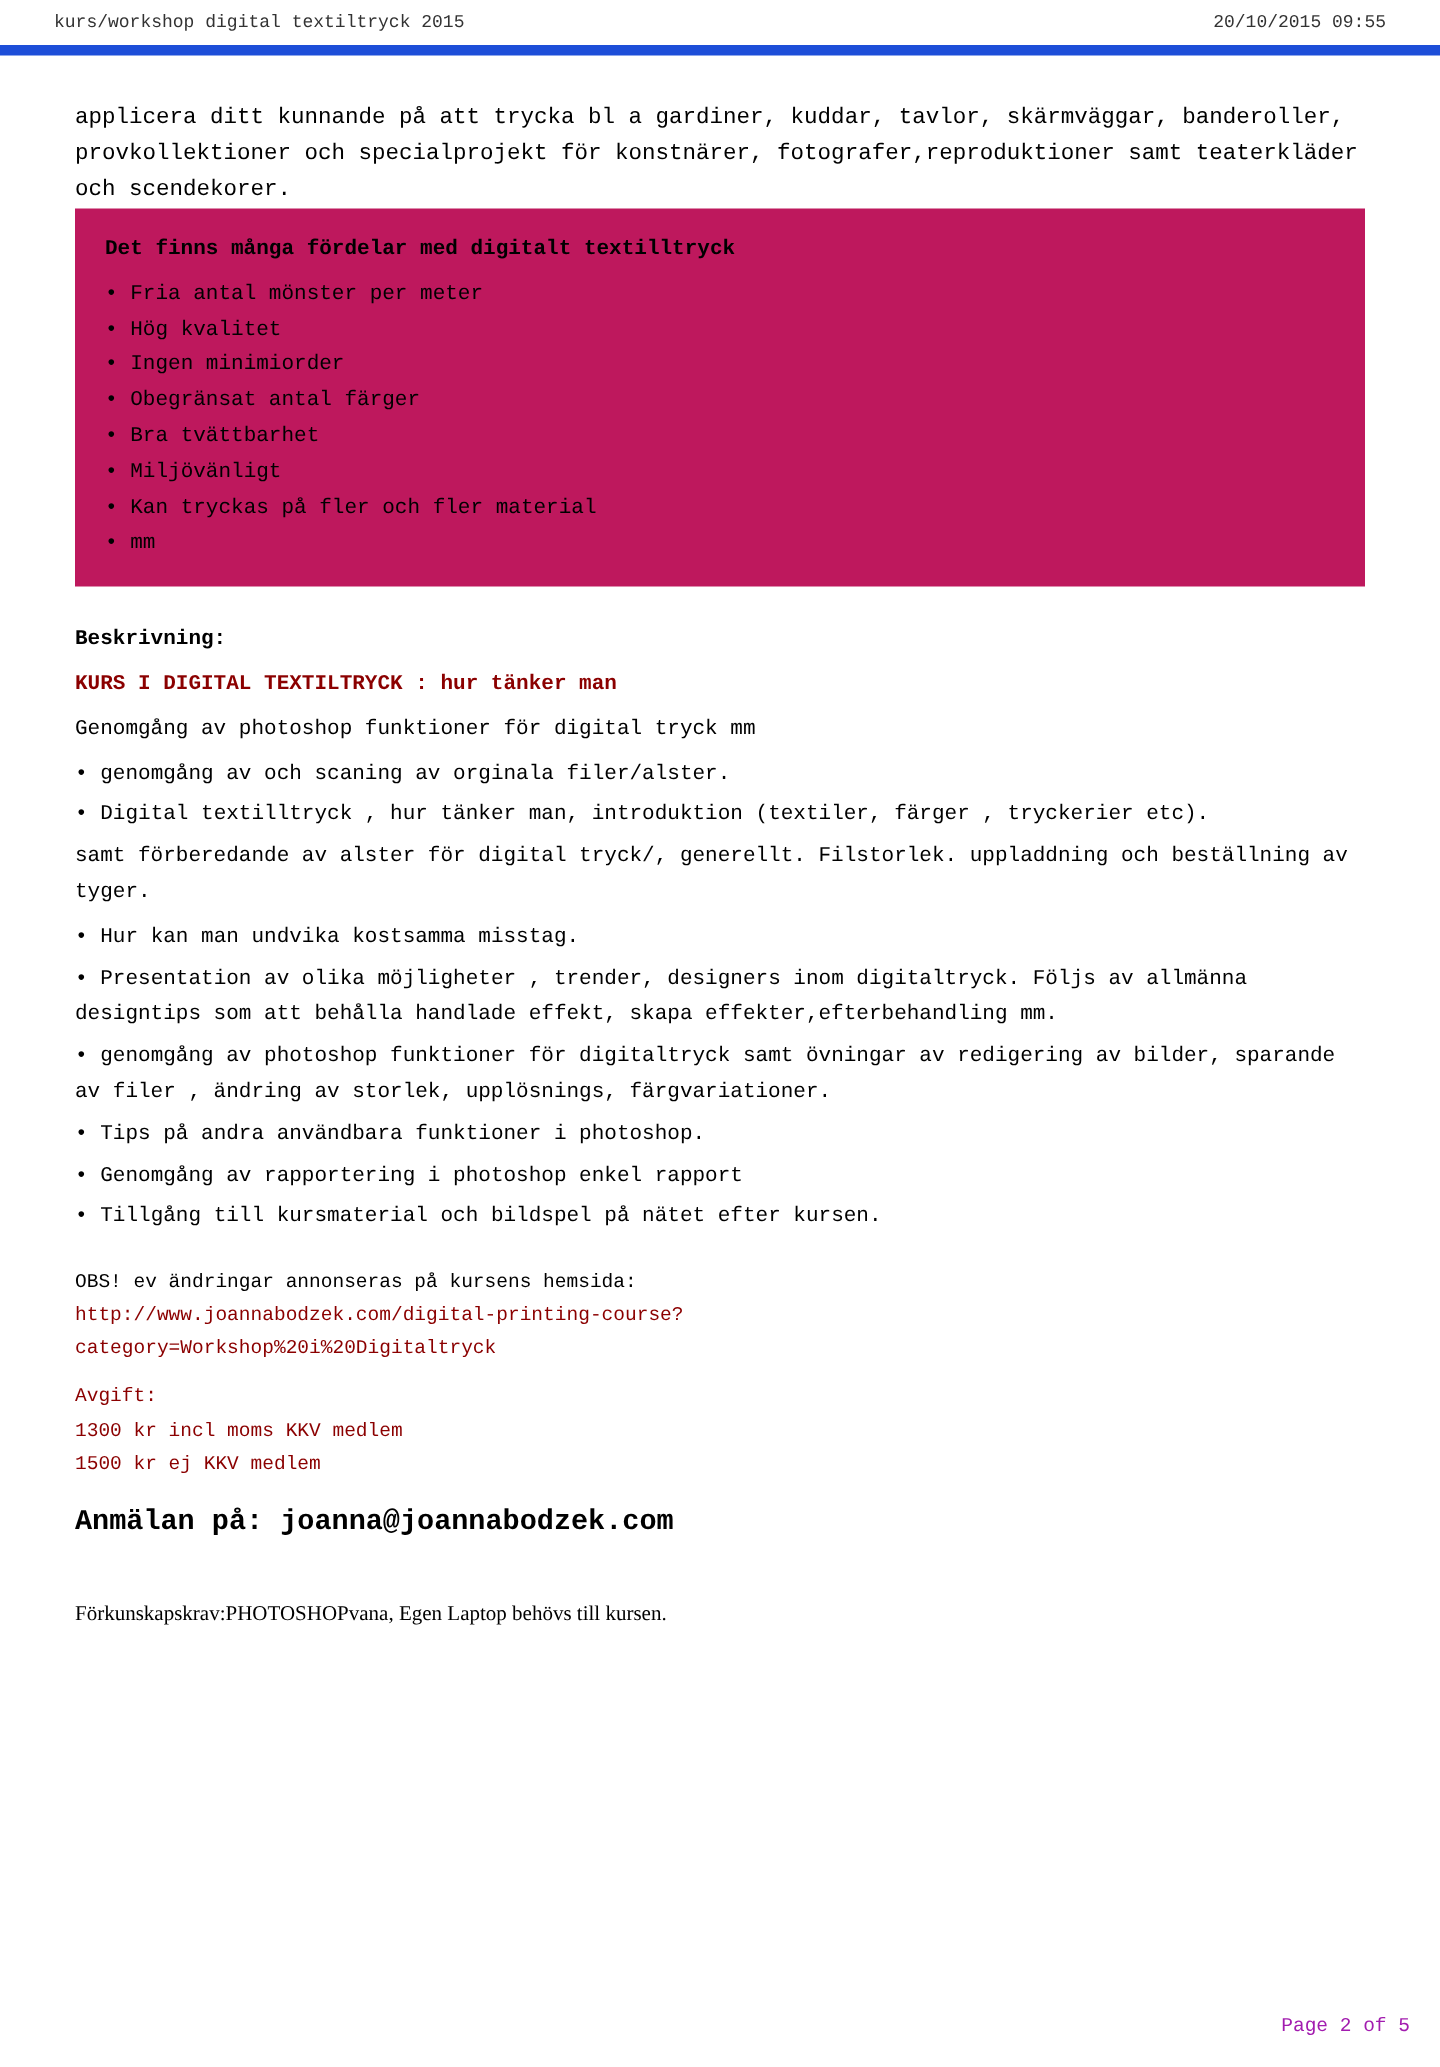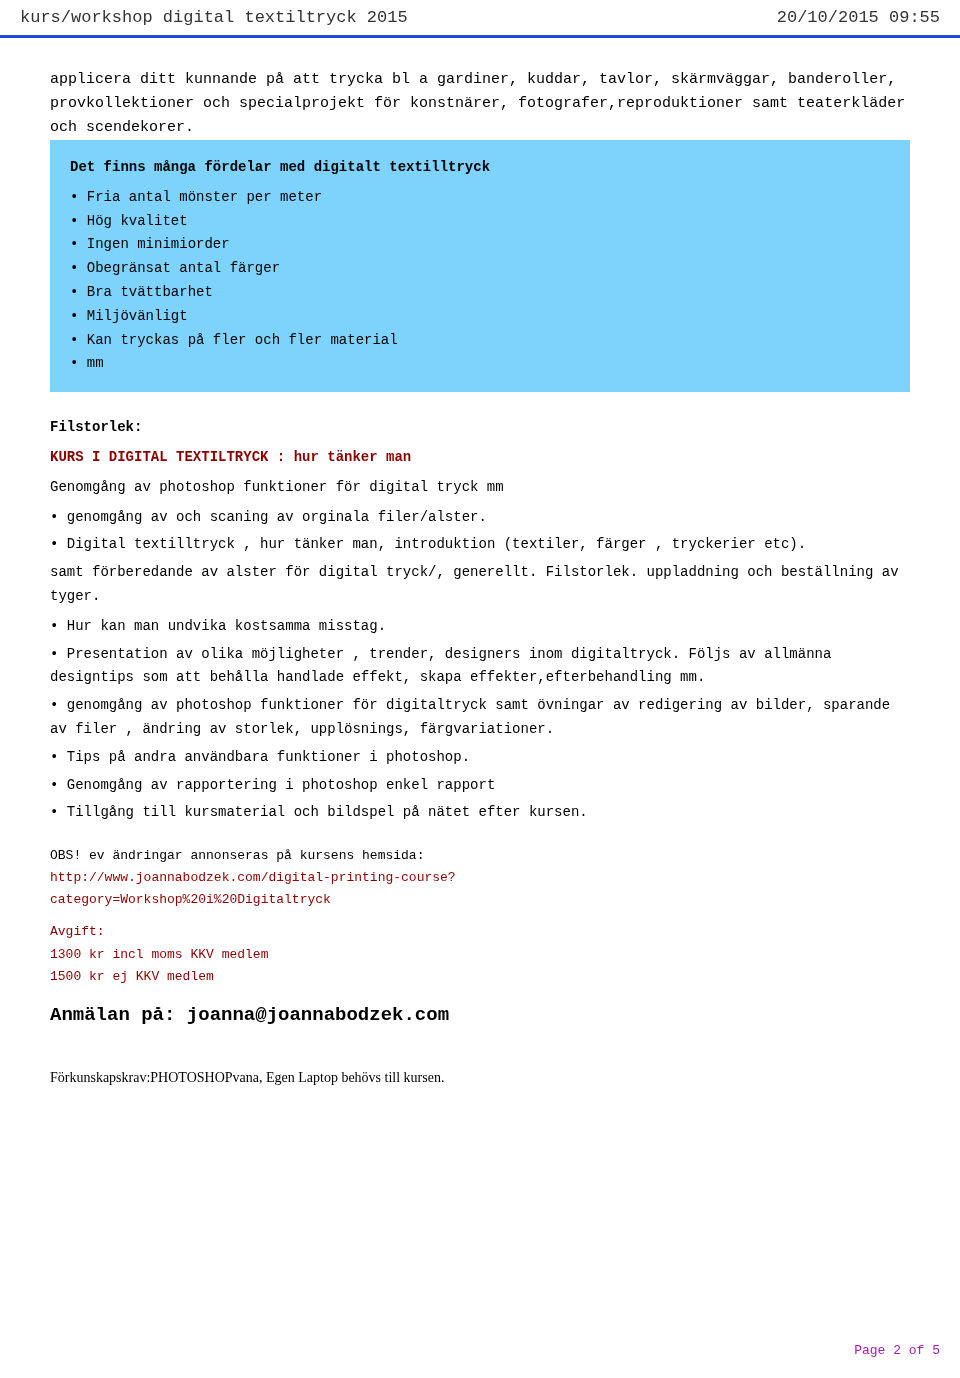--- a/index.html
+++ b/index.html
@@ -15,37 +15,37 @@
       color: #000000;
       width: 960px;
       min-height: 1378px;
       position: relative;
     }
 
     .page-header {
       display: flex;
       justify-content: space-between;
       align-items: center;
-      padding: 8px 20px;
-      border-bottom: 3px solid #1d4ed8;
-      font-size: 17px;
+      padding: 8px 36px;
+      border-bottom: 7px solid #1d4ed8;
+      font-size: 12px;
       color: #333;
     }
 
     .page-content {
       padding: 30px 50px 60px 50px;
     }
 
     .intro-text {
       font-size: 15px;
       line-height: 1.6;
     }
 
     .highlight-box {
-      background-color: #7dd3fc;
+      background-color: #be185d;
       padding: 16px 20px;
       margin-bottom: 24px;
       font-size: 14px;
       line-height: 1.7;
       color: #000;
     }
 
     .highlight-box .box-title {
       font-weight: bold;
       margin-bottom: 6px;
@@ -150,21 +150,21 @@
       <li>Obegränsat antal färger</li>
       <li>Bra tvättbarhet</li>
       <li>Miljövänligt</li>
       <li>Kan tryckas på fler och fler material</li>
       <li>mm</li>
     </ul>
   </div>
 
   <div class="description-section">
     <p>
-      <span class="section-title">Filstorlek:</span>
+      <span class="section-title">Beskrivning:</span>
     </p>
     <p>
       <span class="section-subtitle">KURS I DIGITAL TEXTILTRYCK : hur tänker man</span>
     </p>
     <p>Genomgång av photoshop funktioner för digital tryck mm</p>
     <p class="bullet-item">genomgång av och scaning av orginala filer/alster.</p>
     <p class="bullet-item">Digital textilltryck , hur tänker man, introduktion (textiler, färger , tryckerier etc).</p>
     <p>samt förberedande av alster för digital tryck/, generellt. Filstorlek. uppladdning och beställning av tyger.</p>
     <p class="bullet-item">Hur kan man undvika kostsamma misstag.</p>
     <p class="bullet-item">Presentation av olika möjligheter , trender, designers inom digitaltryck. Följs av allmänna designtips som att behålla handlade effekt, skapa effekter,efterbehandling mm.</p>

